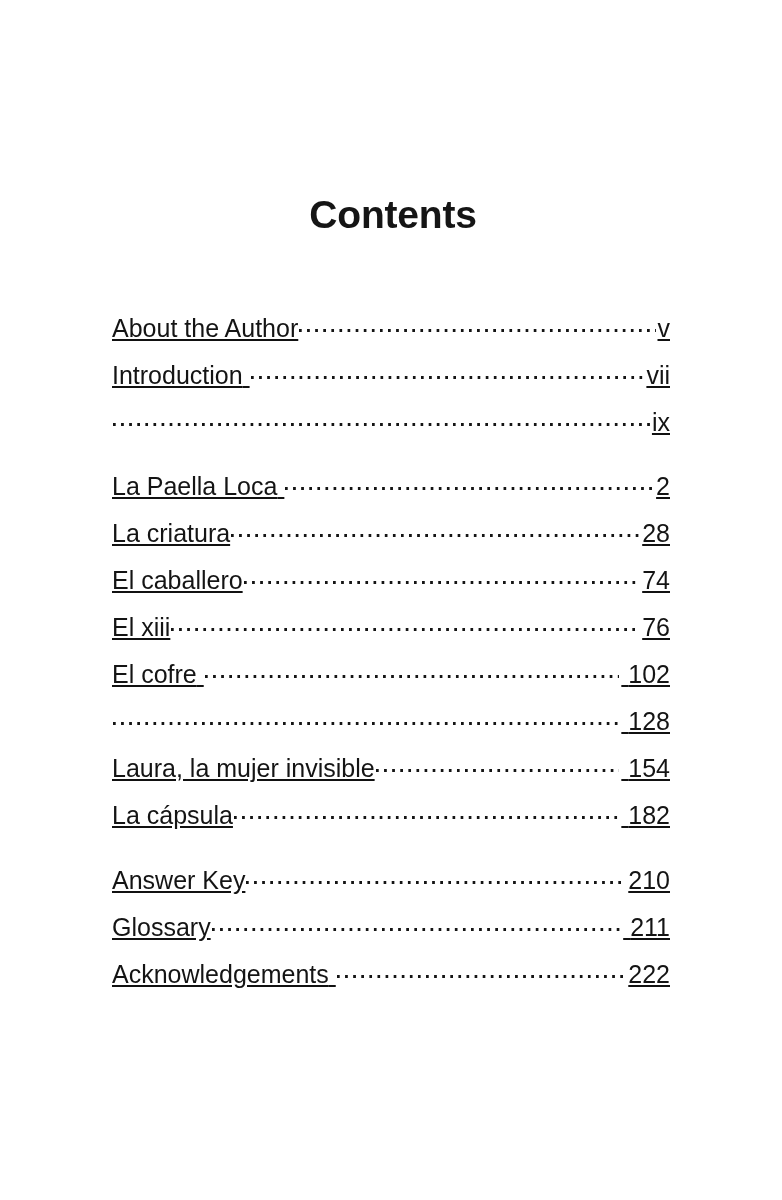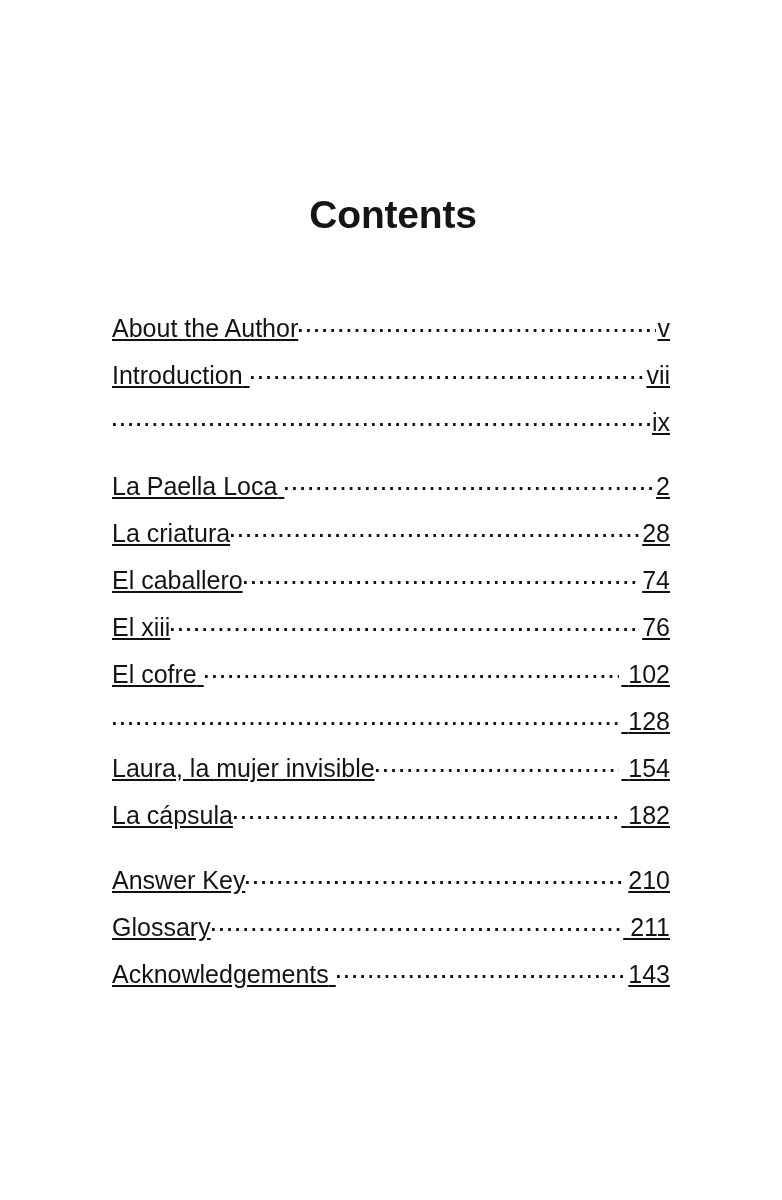--- a/index.html
+++ b/index.html
@@ -193,18 +193,18 @@
         <span class="entry-page">210</span>
       </div>
       <div class="toc-entry page-spaced">
         <span class="entry-label">Glossary</span>
         <span class="entry-leader"></span>
         <span class="entry-page">211</span>
       </div>
       <div class="toc-entry spaced">
         <span class="entry-label">Acknowledgements</span>
         <span class="entry-leader"></span>
-        <span class="entry-page">143</span>
+        <span class="entry-page">222</span>
       </div>
     </div>
 
   </div>
 </div>
 
 </body></html>

